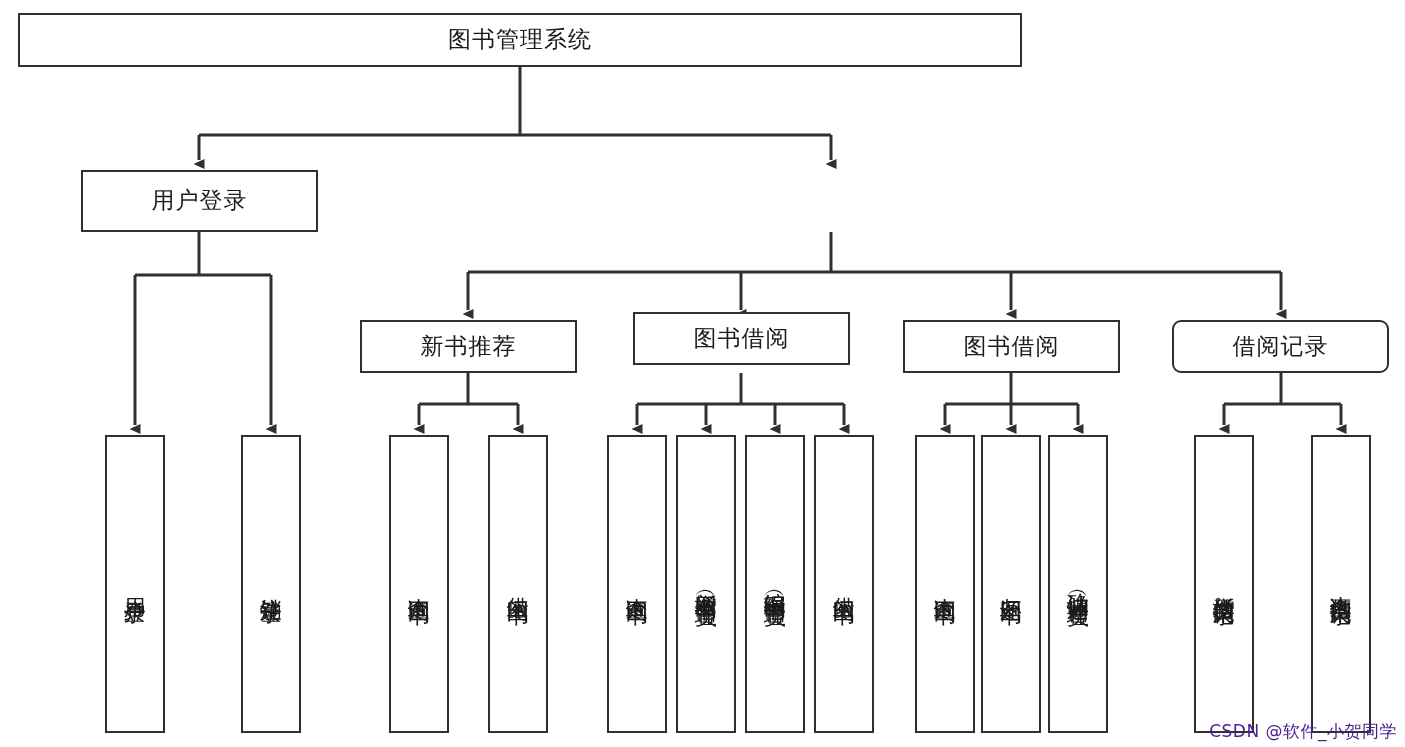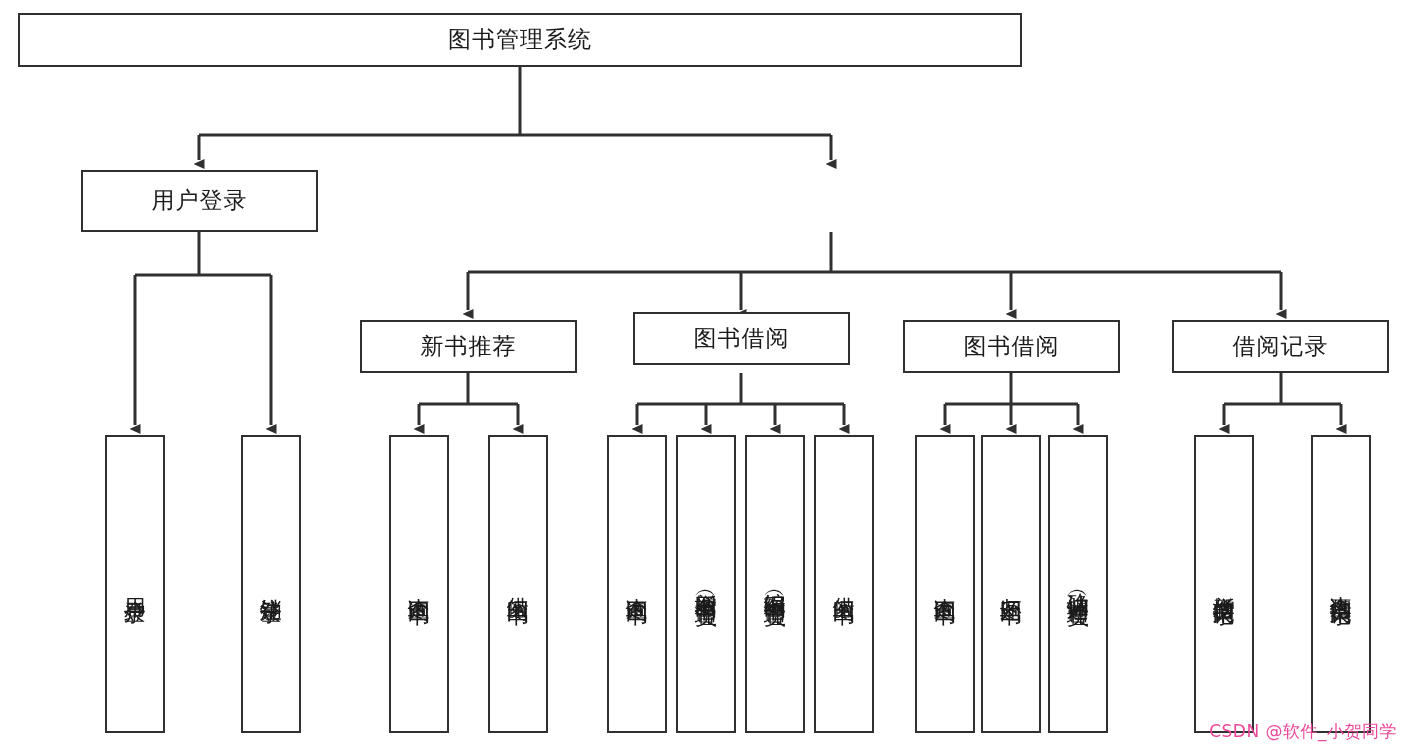--- a/index.html
+++ b/index.html
@@ -55,21 +55,21 @@
     white-space: nowrap;
   }
   .node .lbl {
     display: block;
   }
   #watermark {
     position: absolute;
     right: 8px;
     bottom: 4px;
     font-size: 17px;
-    color: #ec4899;
+    color: #4c1d95;
     letter-spacing: 0.5px;
     z-index: 5;
     white-space: nowrap;
   }
 </style>
 </head>
 <body>
 
 <div id="canvas">
 
@@ -133,21 +133,21 @@
 
   <div class="node horiz" style="left:360px; top:320px; width:217px; height:53px;">
     <span class="lbl">新书推荐</span>
   </div>
   <div class="node horiz" style="left:633px; top:312px; width:217px; height:53px;">
     <span class="lbl">图书借阅</span>
   </div>
   <div class="node horiz" style="left:903px; top:320px; width:217px; height:53px;">
     <span class="lbl">图书借阅</span>
   </div>
-  <div class="node horiz" style="left:1172px; top:320px; width:217px; height:53px;">
+  <div class="node horiz" style="left:1172px; top:320px; width:217px; height:53px;border-radius:9px;">
     <span class="lbl">借阅记录</span>
   </div>
 
   <div class="node vert" style="left:105px; top:435px; width:60px; height:298px;">
     <span class="lbl">用户登录</span>
   </div>
   <div class="node vert" style="left:241px; top:435px; width:60px; height:298px;">
     <span class="lbl">注销登录</span>
   </div>
 

